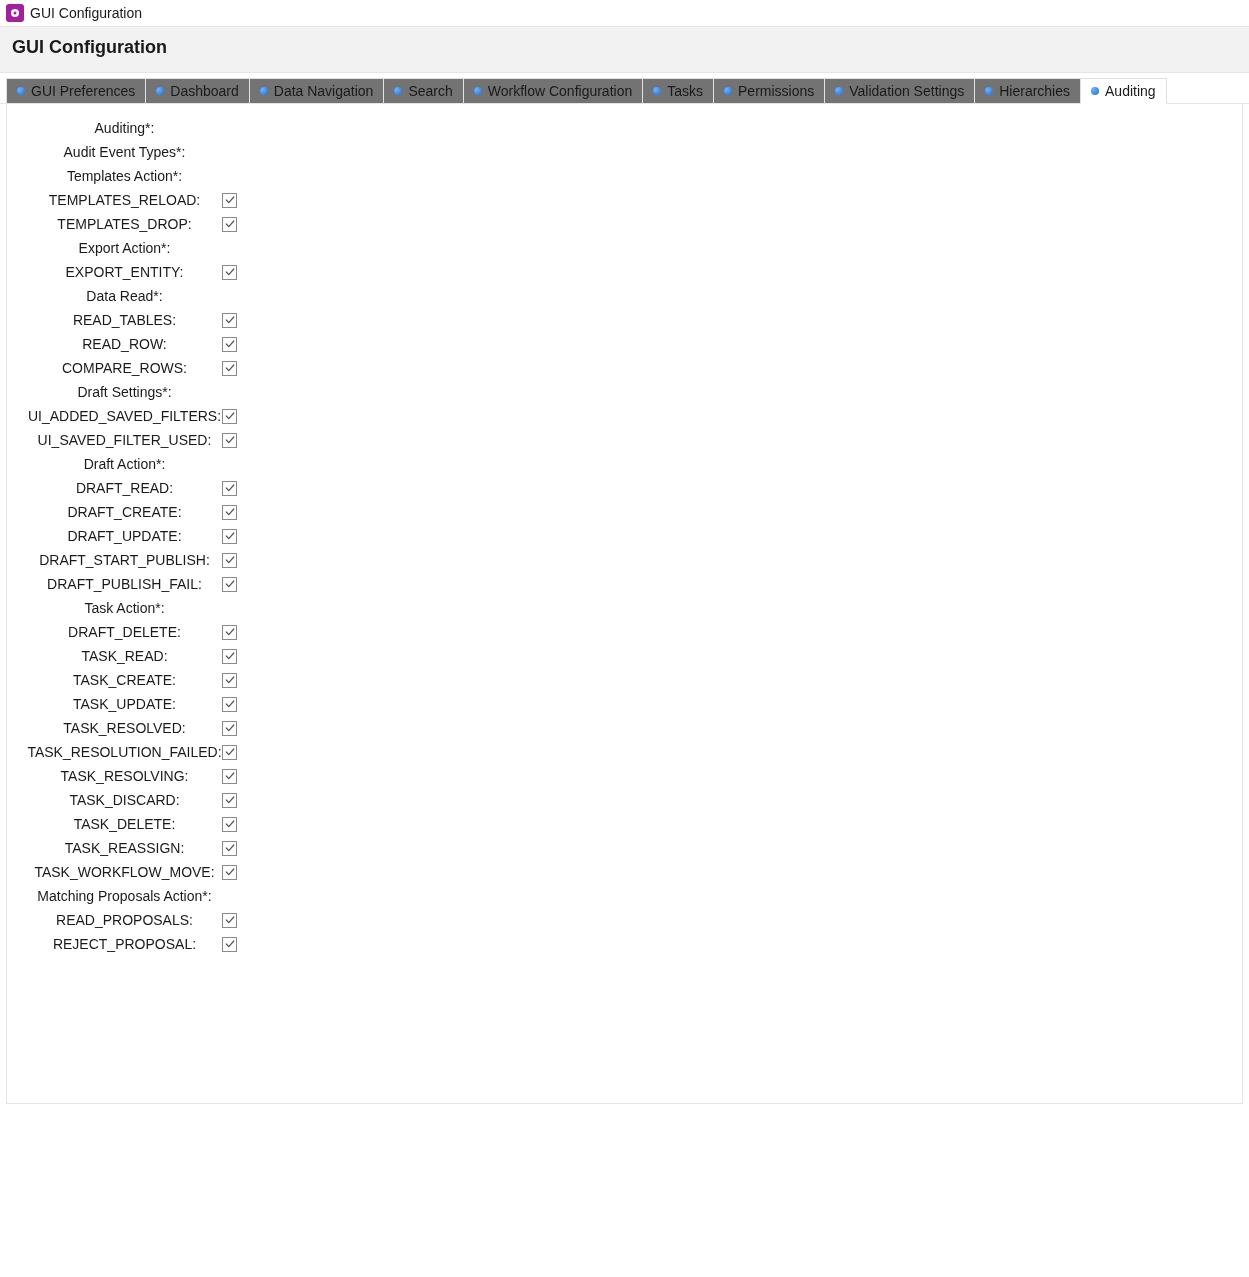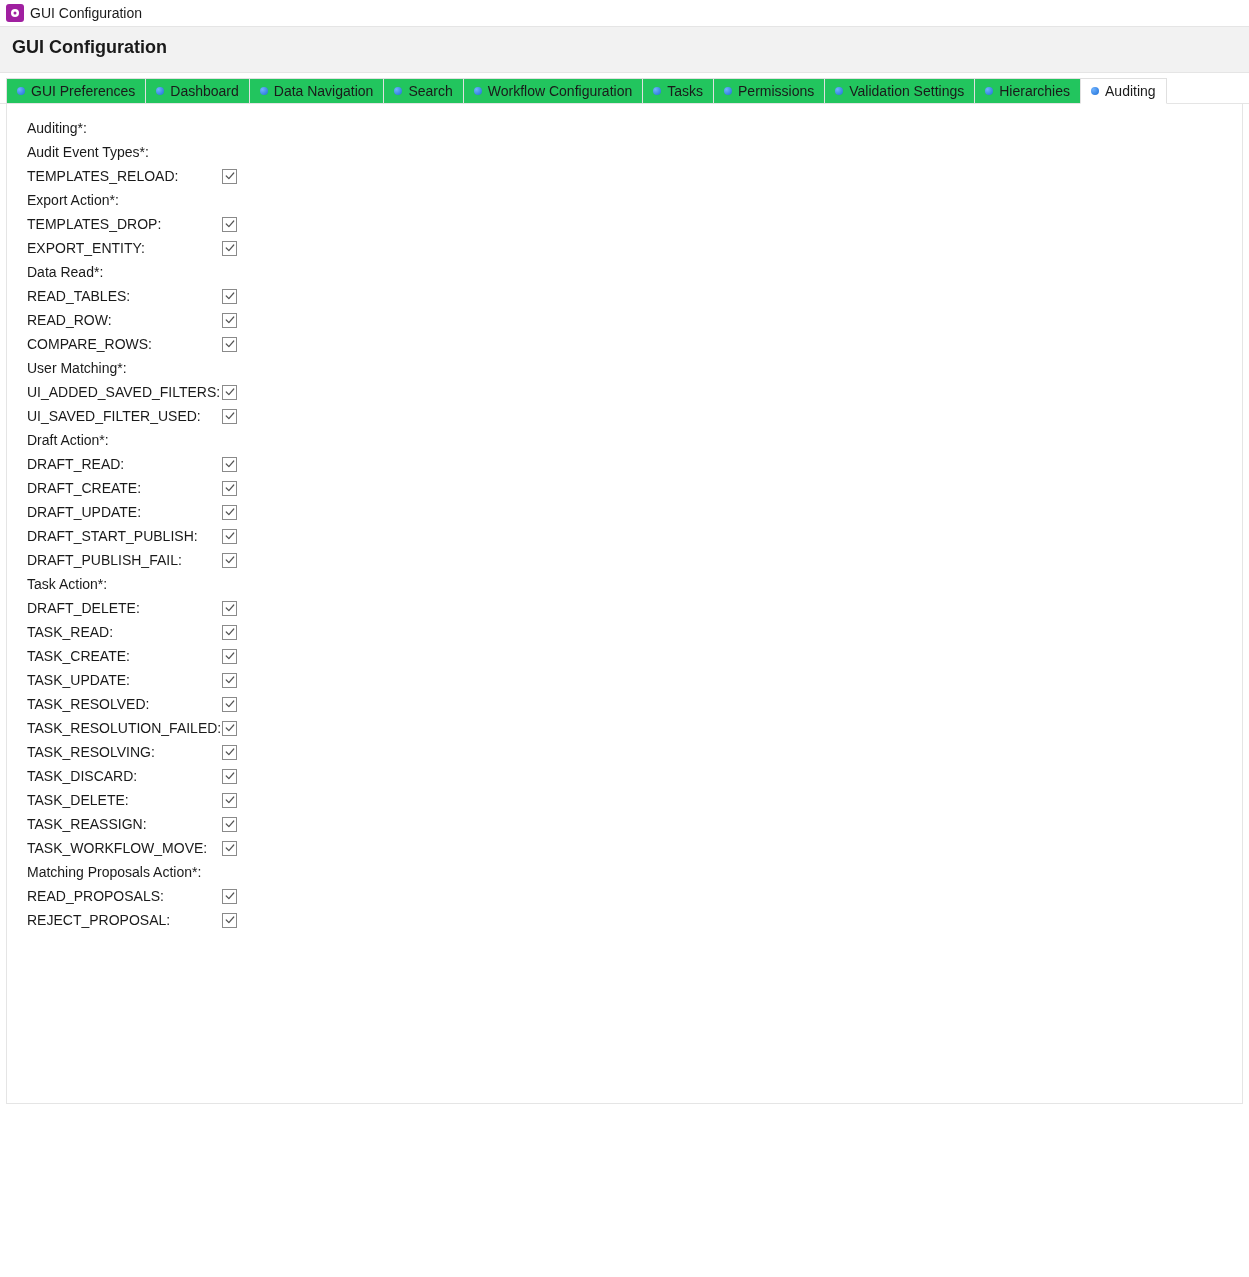--- a/index.html
+++ b/index.html
@@ -46,21 +46,21 @@
     background: #ffffff;
     flex-wrap: wrap;
   }
   .tab {
     display: flex;
     align-items: center;
     gap: 6px;
     padding: 4px 10px;
     border: 1px solid #e0e0e0;
     border-bottom: 1px solid #e5e5e5;
-    background: #22c55e;
+    background: #737373;
     margin-right: -1px;
     cursor: pointer;
     font-size: 14px;
     position: relative;
     top: 1px;
   }
   .tab.active {
     background: #ffffff;
     border-bottom: 1px solid #ffffff;
   }
@@ -77,20 +77,21 @@
     border: 1px solid #e5e5e5;
     border-top: none;
     margin: 0 6px 6px 6px;
     min-height: 1000px;
   }
   .row {
     display: flex;
     align-items: center;
     min-height: 24px;
     line-height: 24px;
+    text-align: center;
   }
   .row .label {
     width: 195px;
     flex: 0 0 195px;
     font-size: 14px;
   }
   .row .value {
     display: flex;
     align-items: center;
   }
@@ -167,43 +168,46 @@
   </div>
 
 <div class="content" id="content">
     <div class="row">
       <div class="label group-label">Auditing*:</div>
     </div>
     <div class="row">
       <div class="label group-label">Audit Event Types*:</div>
     </div>
     <div class="row">
+      <div class="label group-label">Templates Action*:</div>
+    </div>
+    <div class="row">
       <div class="label">TEMPLATES_RELOAD:</div>
       <div class="value">
         <span class="checkbox" role="checkbox" aria-checked="true">
           <svg viewBox="0 0 16 16">
             <path d="M3 8 L6.5 11.5 L13 4" stroke="#555" stroke-width="1.6" fill="none" stroke-linecap="round" stroke-linejoin="round"></path>
           </svg>
         </span>
       </div>
     </div>
     <div class="row">
+      <div class="label">TEMPLATES_DROP:</div>
+      <div class="value">
+        <span class="checkbox" role="checkbox" aria-checked="true">
+          <svg viewBox="0 0 16 16">
+            <path d="M3 8 L6.5 11.5 L13 4" stroke="#555" stroke-width="1.6" fill="none" stroke-linecap="round" stroke-linejoin="round"></path>
+          </svg>
+        </span>
+      </div>
+    </div>
+    <div class="row">
       <div class="label group-label">Export Action*:</div>
     </div>
     <div class="row">
-      <div class="label">TEMPLATES_DROP:</div>
-      <div class="value">
-        <span class="checkbox" role="checkbox" aria-checked="true">
-          <svg viewBox="0 0 16 16">
-            <path d="M3 8 L6.5 11.5 L13 4" stroke="#555" stroke-width="1.6" fill="none" stroke-linecap="round" stroke-linejoin="round"></path>
-          </svg>
-        </span>
-      </div>
-    </div>
-    <div class="row">
       <div class="label">EXPORT_ENTITY:</div>
       <div class="value">
         <span class="checkbox" role="checkbox" aria-checked="true">
           <svg viewBox="0 0 16 16">
             <path d="M3 8 L6.5 11.5 L13 4" stroke="#555" stroke-width="1.6" fill="none" stroke-linecap="round" stroke-linejoin="round"></path>
           </svg>
         </span>
       </div>
     </div>
     <div class="row">
@@ -233,21 +237,21 @@
       <div class="label">COMPARE_ROWS:</div>
       <div class="value">
         <span class="checkbox" role="checkbox" aria-checked="true">
           <svg viewBox="0 0 16 16">
             <path d="M3 8 L6.5 11.5 L13 4" stroke="#555" stroke-width="1.6" fill="none" stroke-linecap="round" stroke-linejoin="round"></path>
           </svg>
         </span>
       </div>
     </div>
     <div class="row">
-      <div class="label group-label">User Matching*:</div>
+      <div class="label group-label">Draft Settings*:</div>
     </div>
     <div class="row">
       <div class="label">UI_ADDED_SAVED_FILTERS:</div>
       <div class="value">
         <span class="checkbox" role="checkbox" aria-checked="true">
           <svg viewBox="0 0 16 16">
             <path d="M3 8 L6.5 11.5 L13 4" stroke="#555" stroke-width="1.6" fill="none" stroke-linecap="round" stroke-linejoin="round"></path>
           </svg>
         </span>
       </div>

